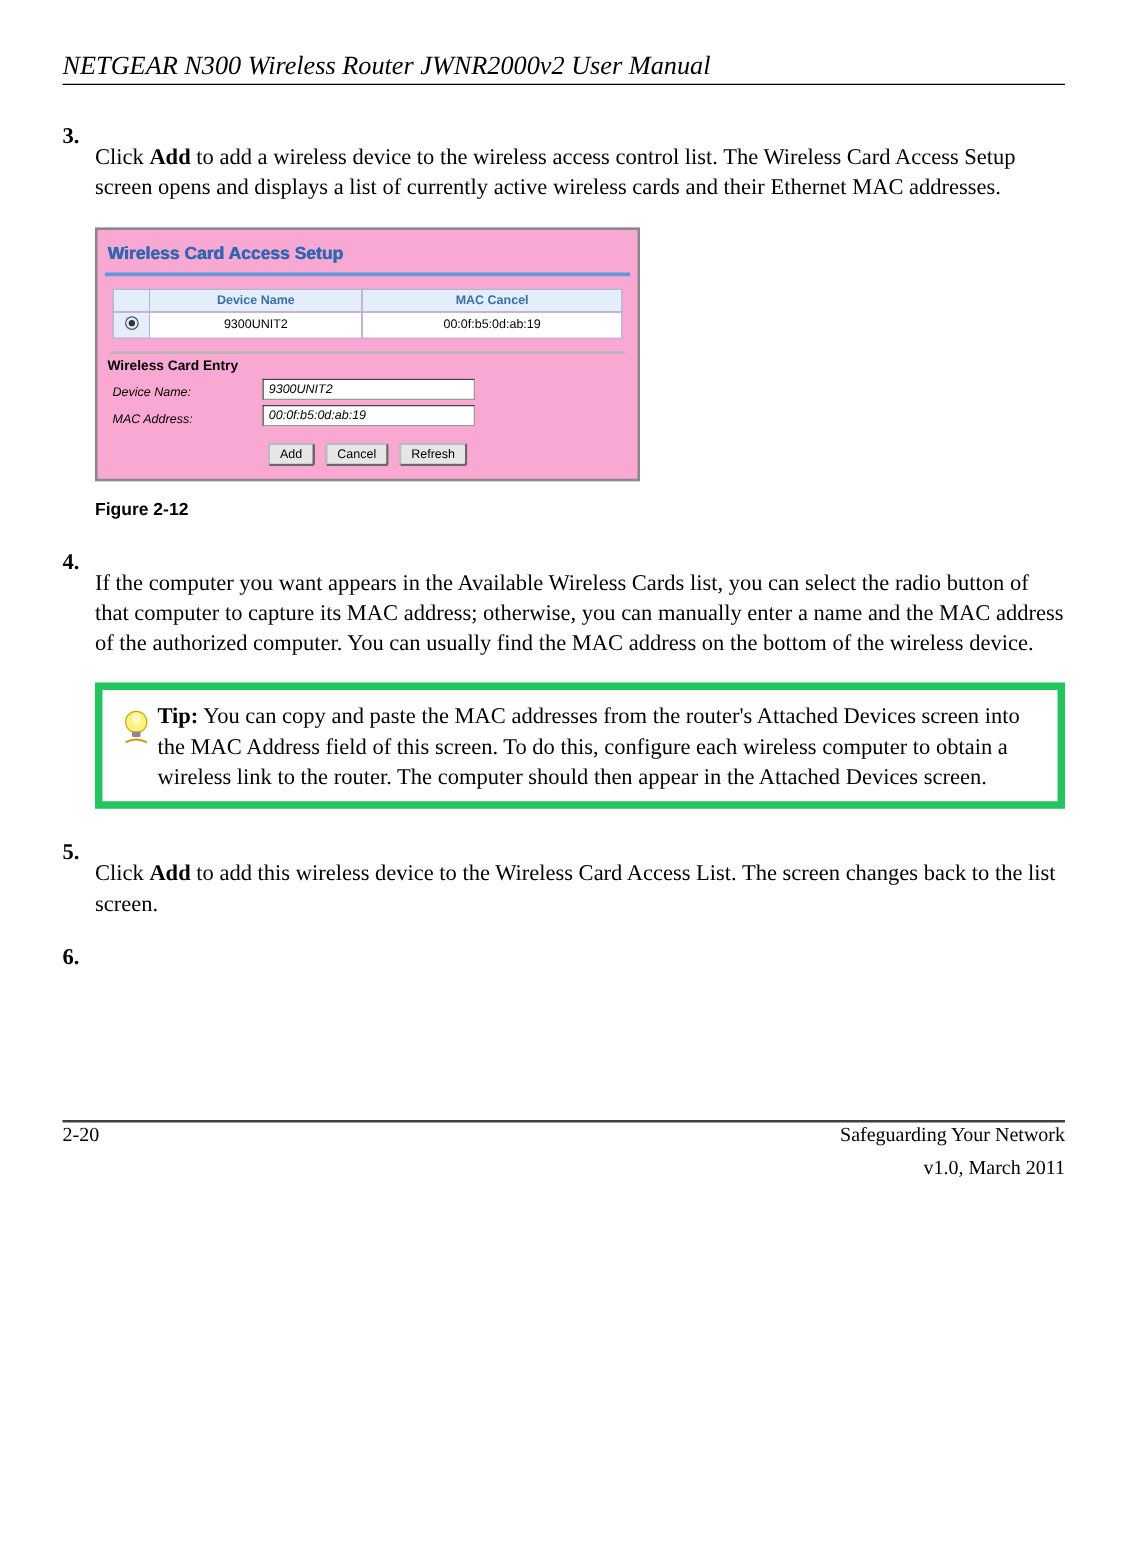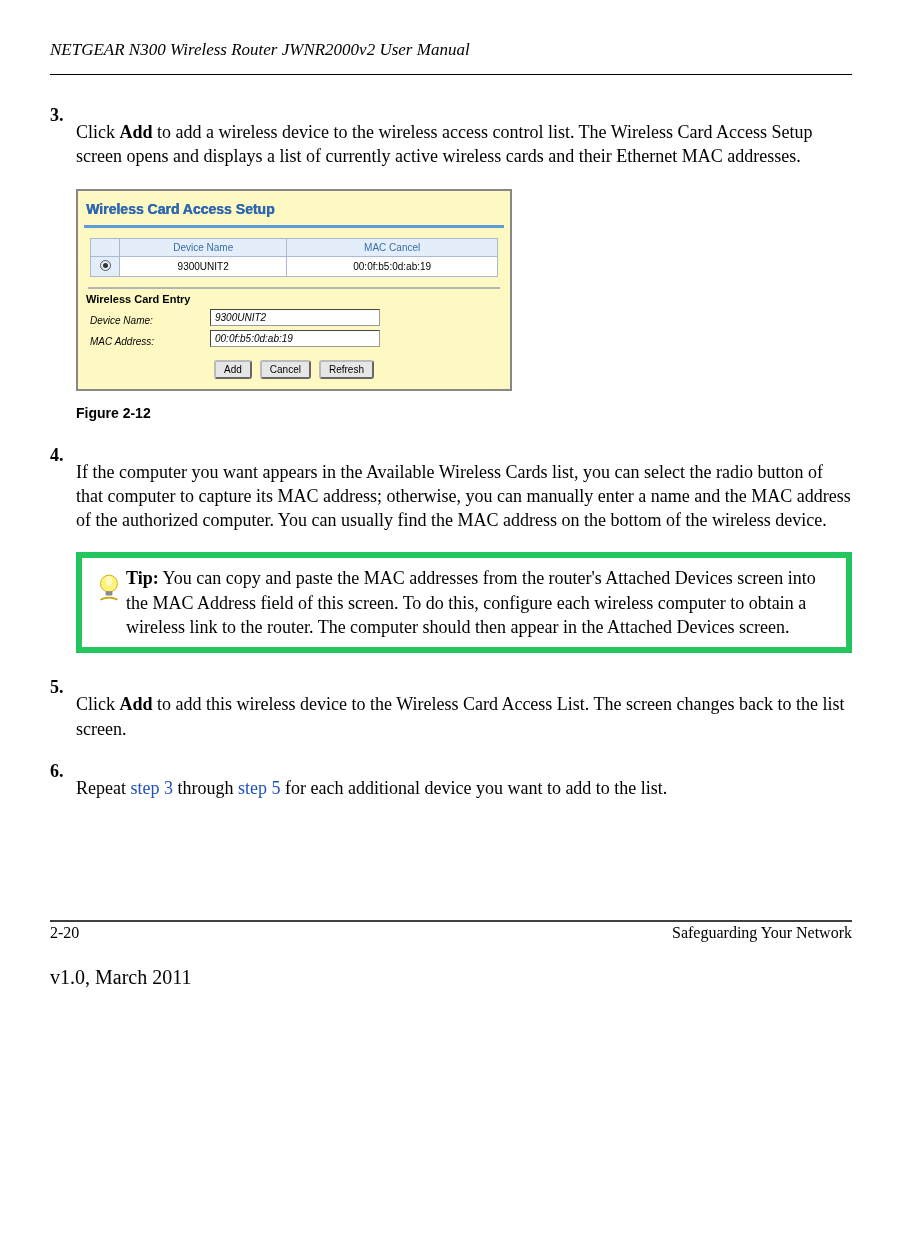--- a/index.html
+++ b/index.html
@@ -8,22 +8,22 @@
   padding: 0;
   width: 902px;
   background: white;
   color: black;
 }
 .page {
   padding: 40px 50px 30px 50px;
 }
 .header-title {
   font-style: italic;
-  font-size: 17px;
-  margin-bottom: 14px;
+  font-size: 21px;
+  margin-bottom: 2px;
 }
 hr.top-rule {
   border: none;
   border-top: 1px solid #000;
   margin: 0 0 30px 0;
 }
 .step-row {
   display: flex;
   margin-bottom: 20px;
 }
@@ -35,21 +35,21 @@
 .step-text {
   font-size: 18px;
   line-height: 1.35;
   margin-top: 15px;
 }
 b { font-weight: bold; }
 .screenshot {
   margin-left: 26px;
   border: 2px solid #888;
   width: 420px;
-  background: #fef9c3;
+  background: #f9a8d4;
   padding: 8px 6px 10px 6px;
   margin-bottom: 14px;
 }
 .screenshot-title {
   color: #2e67b1;
   font-family: Verdana, Arial, sans-serif;
   font-weight: bold;
   font-size: 14px;
   text-shadow: 0.5px 0 0 currentColor;
   padding: 2px 0 8px 2px;
@@ -72,21 +72,21 @@
   border-collapse: collapse;
   width: 100%;
   font-family: Verdana, Arial, sans-serif;
   font-size: 10px;
 }
 .avail-table th {
   background: #e4eefa;
   color: #3a6ea5;
   border: 1px solid #aab8d2;
   padding: 3px 4px;
-  font-weight: normal;
+  font-weight: bold;
   filter: blur(0.3px);
 }
 .avail-table td {
   border: 1px solid #aab8d2;
   padding: 3px 4px;
   text-align: center;
   background: white;
   filter: blur(0.2px);
 }
 .avail-table th:first-child, .avail-table td:first-child {
@@ -174,23 +174,23 @@
   display: flex;
   justify-content: space-between;
   font-size: 16px;
   margin-top: 120px;
   border-top: 2px solid #404040;
   padding-top: 2px;
 }
 .footer .fleft { }
 .footer .fright { }
 .version {
-  text-align: left;
-  font-size: 20px;
-  margin-top: 24px;
+  text-align: right;
+  font-size: 16px;
+  margin-top: 8px;
 }
 svg.bulb { width: 34px; height: 34px; }
 </style>
 </head>
 <body>
 
 <div class="page">
   <div class="header-title">NETGEAR N300 Wireless Router JWNR2000v2 User Manual</div>
   <hr class="top-rule">
 
@@ -260,23 +260,20 @@
 
   <div class="step-row">
     <div class="step-num">5.</div>
     <div class="step-text">
       <span>Click </span><b>Add</b><span> to add this wireless device to the Wireless Card Access List. The screen changes back to the list screen.</span>
     </div>
   </div>
 
   <div class="step-row">
     <div class="step-num">6.</div>
-    <div class="step-text">
-      <span>Repeat </span><span class="link">step 3</span><span> through </span><span class="link">step 5</span><span> for each additional device you want to add to the list.</span>
-    </div>
   </div>
 
   <div class="footer">
     <span class="fleft">2-20</span>
     <span class="fright">Safeguarding Your Network</span>
   </div>
   <div class="version">v1.0, March 2011</div>
 </div>
 
 </body></html>

